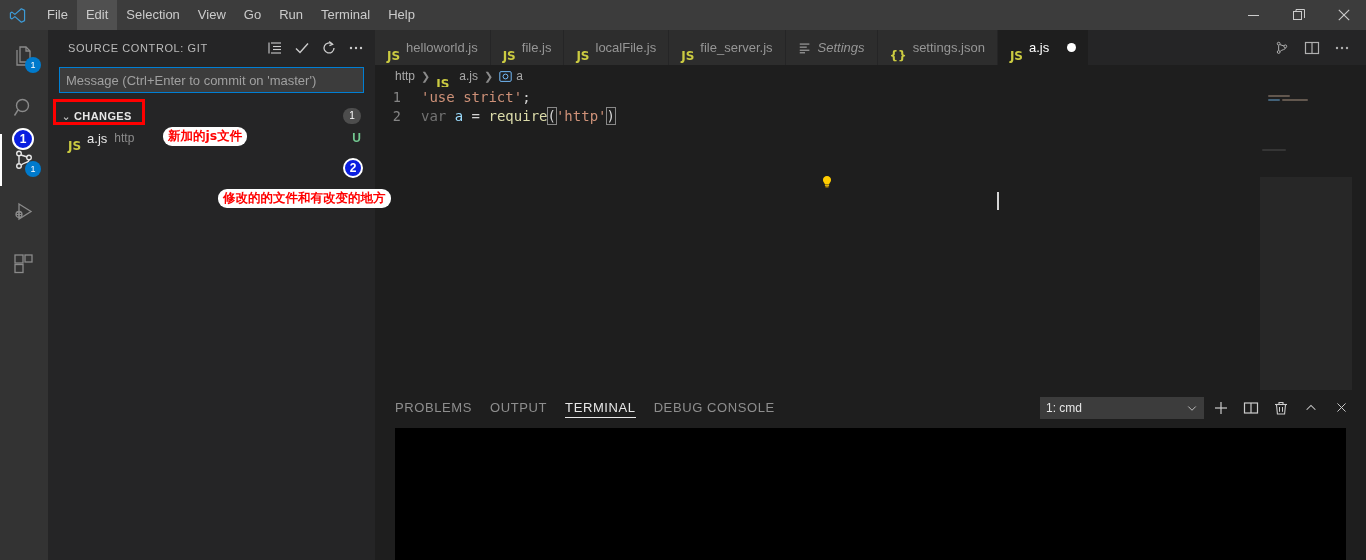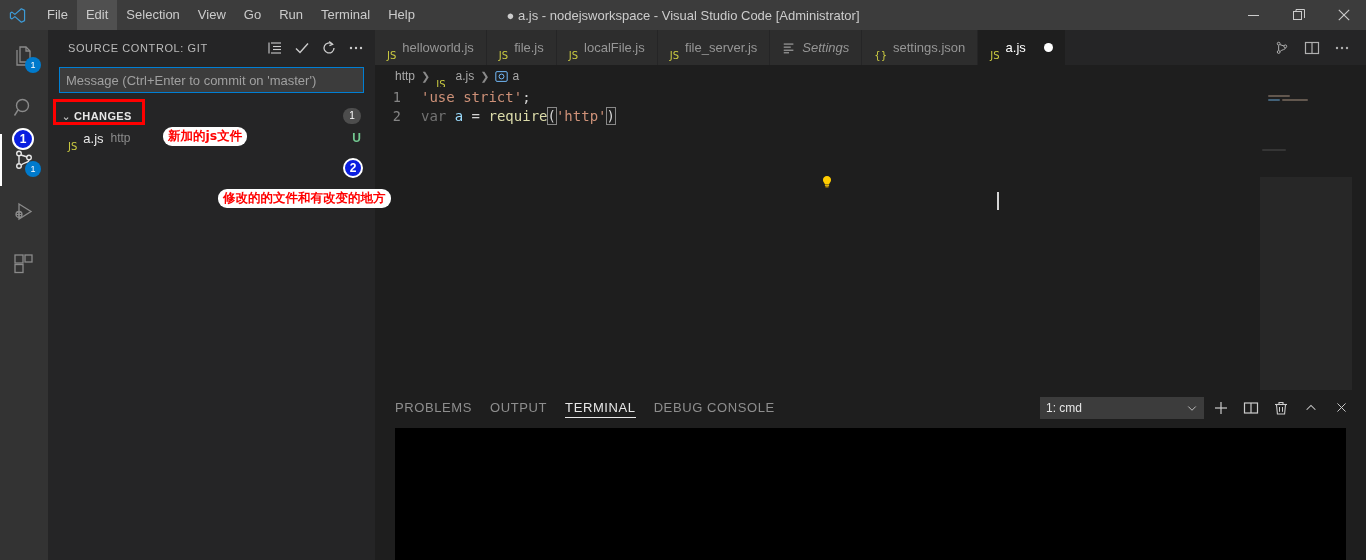--- a/index.html
+++ b/index.html
@@ -97,21 +97,21 @@
   .chev { width: 16px; font-size: 11px; color: #cccccc; display:flex; align-items:center; justify-content:center;}
   .changes-label { font-size: 11px; font-weight: bold; letter-spacing: 0.4px; color: #e7e7e7; flex: 1; }
   .count-badge {
     min-width: 18px; height: 16px; border-radius: 8px; background: #4d4d4d;
     color: #ffffff; font-size: 10px; line-height: 16px; text-align: center; padding: 0 5px;
   }
   .change-row {
     height: 22px; display: flex; align-items: center; padding-left: 20px; padding-right: 14px;
     font-size: 13px;
   }
-  .js-icon { color: #cbcb41; font-size: 10px; font-weight: normal; margin-right: 6px; font-family: "DejaVu Sans", sans-serif; margin-top: 16px;}
+  .js-icon { color: #cbcb41; font-size: 12px; font-weight: bold; margin-right: 6px; font-family: "DejaVu Sans", sans-serif; margin-top: 16px;}
   .file-name { color: #e8e8e8; margin-right: 7px; }
   .file-path { color: #8c8c8c; font-size: 12px; flex: 1; }
   .file-status { color: #73c991; font-size: 12px; font-weight: bold; }
 
   
   .editor-area { position: absolute; top: 30px; left: 375px; width: 991px; height: 530px; background: #1e1e1e; }
   .tabbar { height: 35px; background: #252526; display: flex; align-items: stretch; position: relative; }
   .tab {
     display: flex; align-items: center; padding: 0 12px; background: #2d2d2d;
     border-right: 1px solid #252526; font-size: 13px; color: #969696; white-space: nowrap;
@@ -196,21 +196,20 @@
     <div class="menu-items">
       <div class="menu-item">File</div>
       <div class="menu-item active">Edit</div>
       <div class="menu-item">Selection</div>
       <div class="menu-item">View</div>
       <div class="menu-item">Go</div>
       <div class="menu-item">Run</div>
       <div class="menu-item">Terminal</div>
       <div class="menu-item">Help</div>
     </div>
-    <div class="window-title">● a.js - nodejsworkspace - Visual Studio Code [Administrator]</div>
     <div class="win-controls">
       <div class="win-btn">
         <svg width="11" height="11" viewBox="0 0 11 11">
             <line x1="0" y1="5.5" x2="11" y2="5.5" stroke="#cccccc" stroke-width="1"></line>
           </svg>
       </div>
       <div class="win-btn">
         <svg width="12" height="12" viewBox="0 0 12 12">
           <rect x="0.5" y="2.5" width="8" height="8" fill="none" stroke="#cccccc" stroke-width="1"></rect>
           <polyline points="3,2.5 3,0.5 11.5,0.5 11.5,9" fill="none" stroke="#cccccc" stroke-width="1"></polyline>

